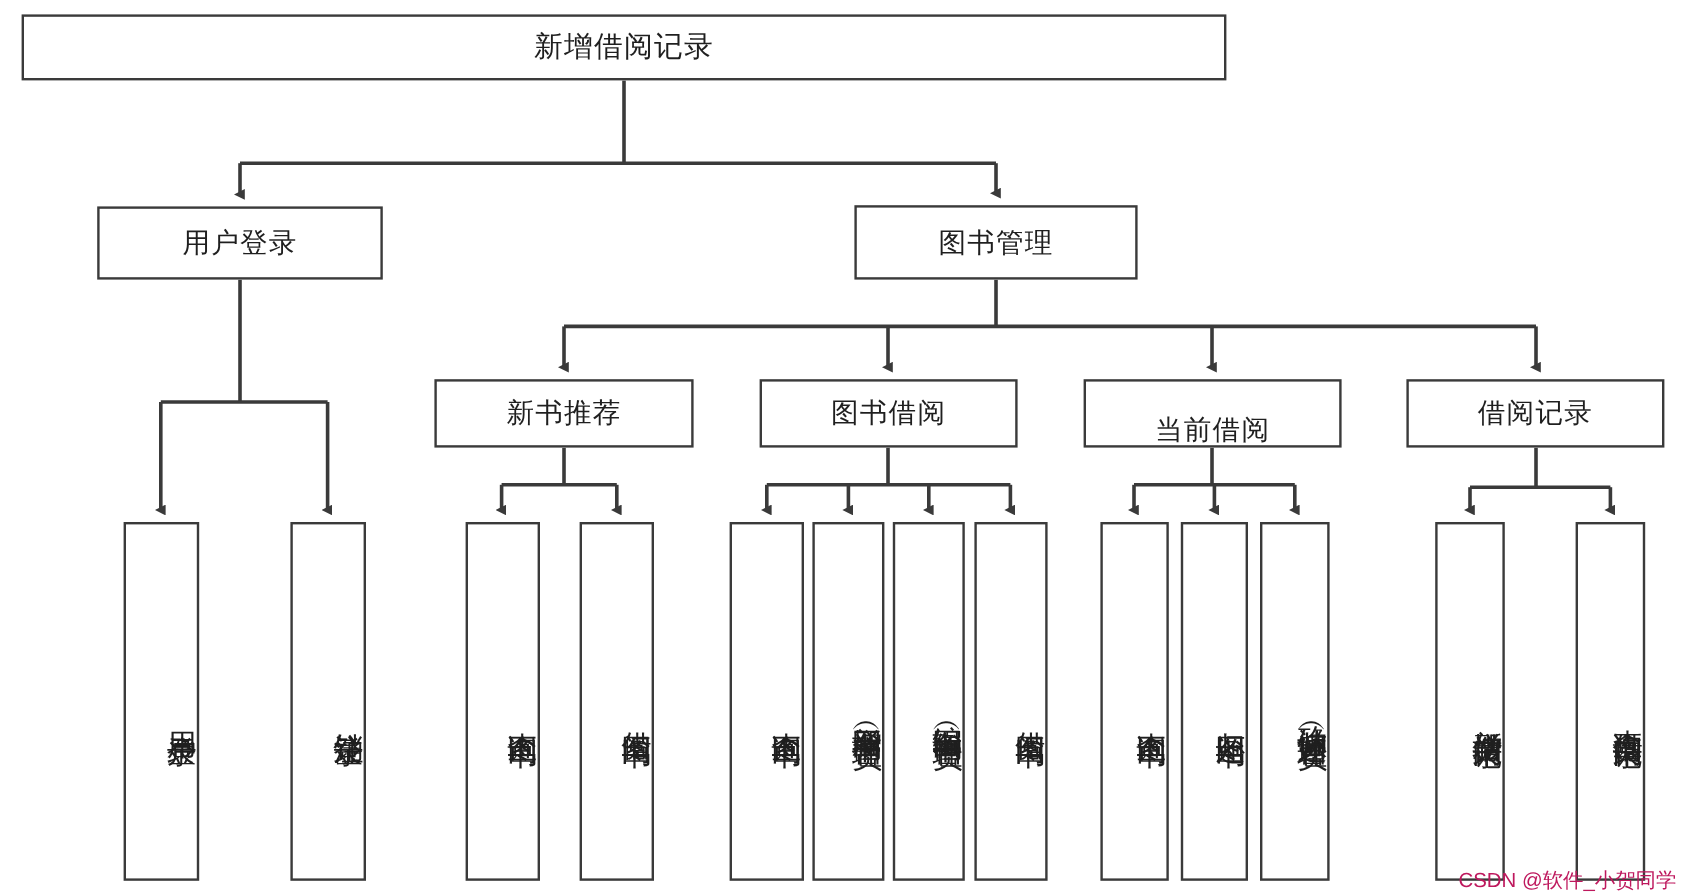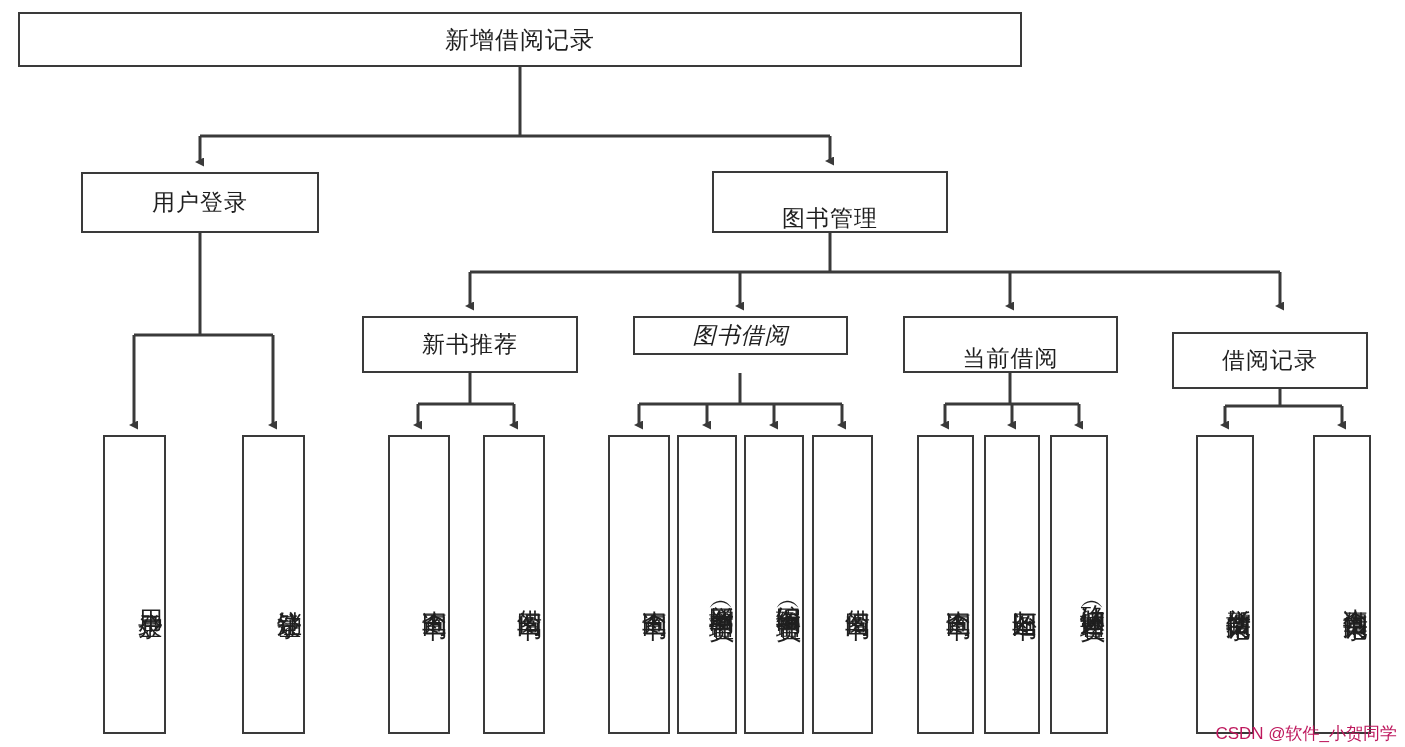--- a/index.html
+++ b/index.html
@@ -127,34 +127,34 @@
     </g>
   </svg>
 
   <div class="node horiz root" style="left:18px; top:12px; width:1004px; height:55px;">
     <span>新增借阅记录</span>
   </div>
 
   <div class="node horiz" style="left:81px; top:172px; width:238px; height:61px;">
     <span>用户登录</span>
   </div>
-  <div class="node horiz" style="left:712px; top:171px; width:236px; height:62px;align-items:flex-end;">
+  <div class="node horiz" style="left:712px; top:171px; width:236px; height:62px;">
     <span>图书管理</span>
   </div>
 
   <div class="node horiz" style="left:362px; top:316px; width:216px; height:57px;">
     <span>新书推荐</span>
   </div>
-  <div class="node horiz" style="left:633px; top:316px; width:215px; height:39px;font-style:italic;">
+  <div class="node horiz" style="left:633px; top:316px; width:215px; height:57px;">
     <span>图书借阅</span>
   </div>
   <div class="node horiz" style="left:903px; top:316px; width:215px; height:57px;align-items:flex-end;">
     <span>当前借阅</span>
   </div>
-  <div class="node horiz" style="left:1172px; top:332px; width:196px; height:57px;">
+  <div class="node horiz" style="left:1172px; top:316px; width:215px; height:57px;">
     <span>借阅记录</span>
   </div>
 
   <div class="node vert" style="left:103px; top:435px; width:63px; height:299px;">
     <span class="vtext">用户登录</span>
   </div>
   <div class="node vert" style="left:242px; top:435px; width:63px; height:299px;">
     <span class="vtext">注销登录</span>
   </div>
   <div class="node vert" style="left:388px; top:435px; width:62px; height:299px;">

